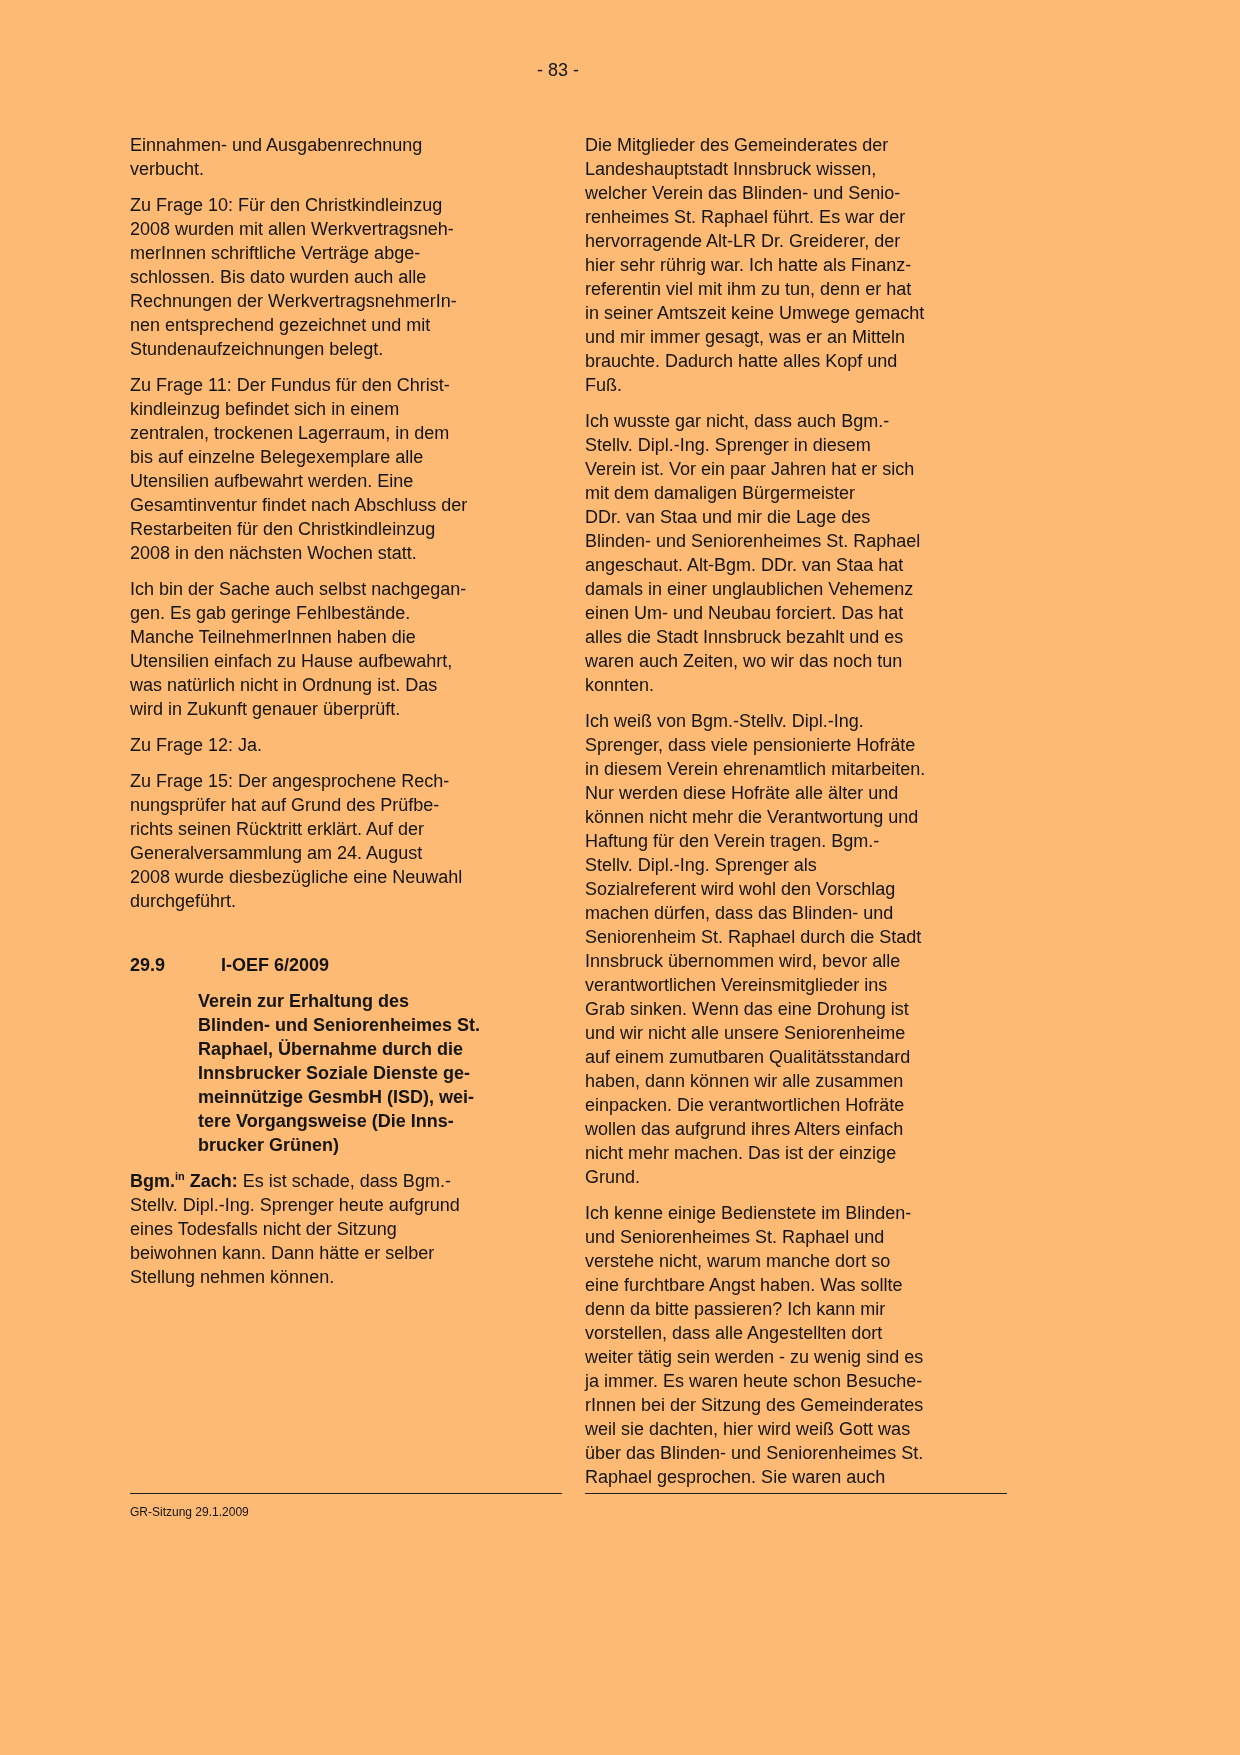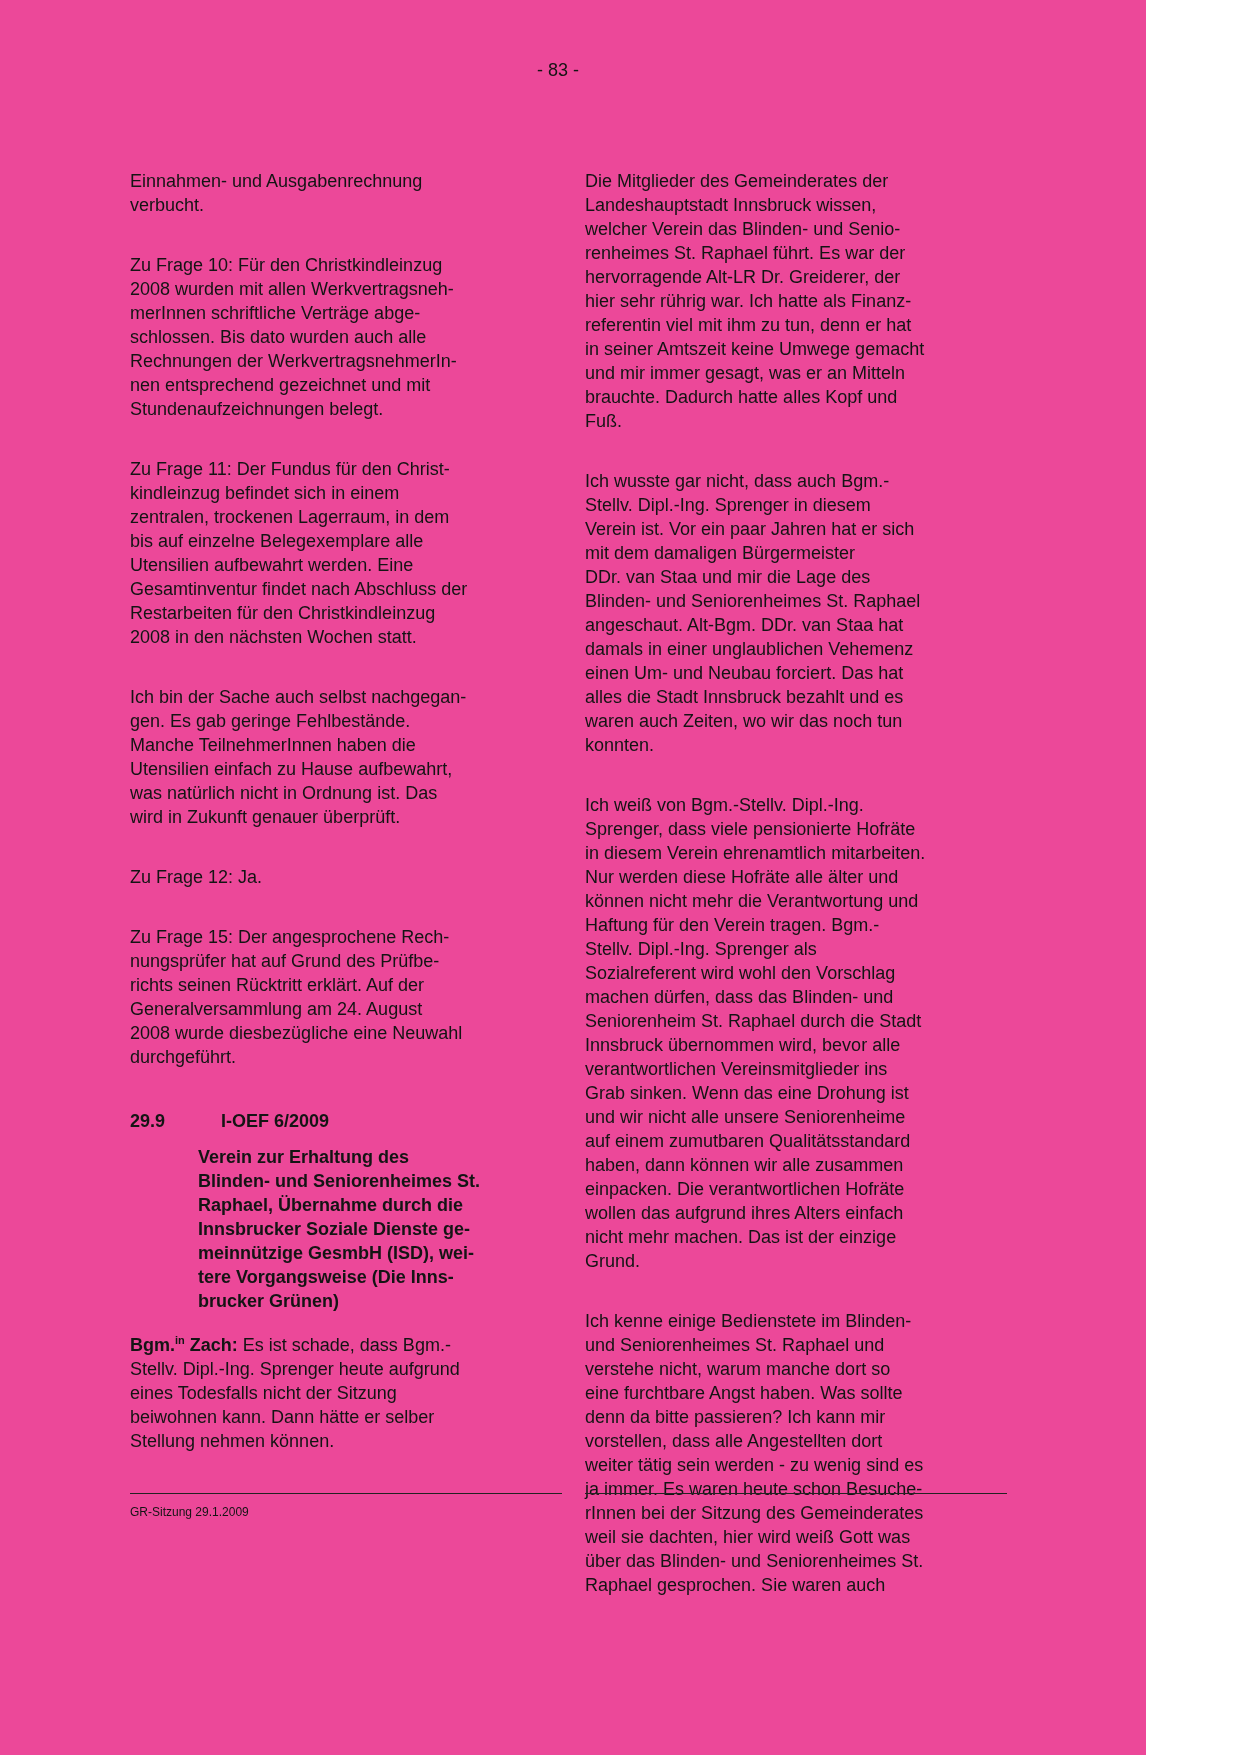--- a/index.html
+++ b/index.html
@@ -1,21 +1,21 @@
 <!DOCTYPE html>
 <html><head>
 <meta charset="utf-8">
 <style>
   * { margin: 0; padding: 0; box-sizing: border-box; }
   html, body { background: #ffffff; }
   .page {
     position: relative;
-    width: 1146px;
+    width: 1240px;
     height: 1755px;
-    background: #ec4899;
+    background: #fdba74;
     font-family: "Liberation Sans", sans-serif;
     color: #141414;
     overflow: hidden;
   }
   .page-number {
     position: absolute;
     top: 58px;
     left: 130px;
     width: 856px;
     text-align: center;
@@ -26,36 +26,35 @@
     position: absolute;
     top: 133px;
     font-size: 18px;
     line-height: 24px;
   }
   .col-left  { left: 130px; width: 432px; }
   .col-right { left: 585px; width: 422px; }
   .para {
     white-space: pre-line;
     margin-bottom: 12px;
-    margin-top: 36px;
   }
   .section-heading {
     display: flex;
     margin-top: 40px;
     font-weight: bold;
     gap: 23px;
   }
   .sec-num { width: 68px; flex: 0 0 68px; }
   .section-title {
     margin-top: 12px;
     margin-left: 68px;
     font-weight: bold;
     white-space: pre-line;
   }
-  .speaker-para { margin-top: 20px; }
+  .speaker-para { margin-top: 12px; }
   .bold { font-weight: bold; }
   sup.sp {
     font-weight: bold;
     font-size: 11px;
     line-height: 0;
     vertical-align: super;
   }
   .footer-rule {
     position: absolute;
     height: 0;

